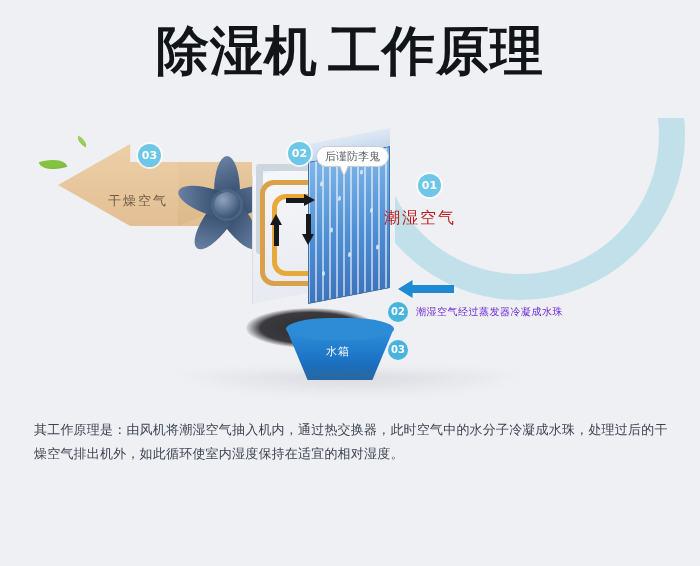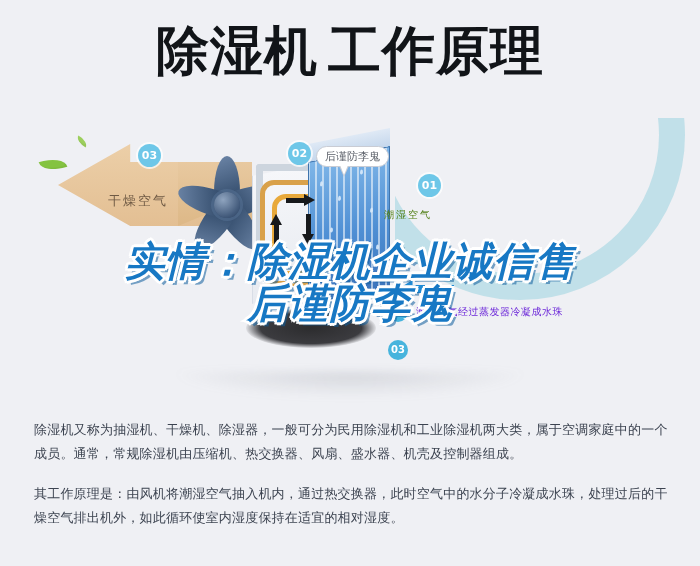--- a/index.html
+++ b/index.html
@@ -315,22 +315,22 @@
     text-align: center;
     font-family: "DejaVu Sans", sans-serif;
     box-shadow: 0 0 0 2px rgba(255,255,255,.7);
   }
   .badge.b03a { left: 138px; top: 24px; background: #6ec7e8; }
   .badge.b02  { left: 288px; top: 22px; background: #6ec7e8; }
   .badge.b01  { left: 418px; top: 54px; background: #6ec7e8; }
 
   .ill-label {
     position: absolute;
-    font-size: 10px;
-    color: #4d7c0f;
+    font-size: 16px;
+    color: #b91c1c;
     letter-spacing: 2px;
     font-family: Liberation Sans, sans-serif;
   }
   .ill-label.humid { left: 384px; top: 88px; }
 
   
   .legend {
     position: absolute;
     left: 388px;
     top: 182px;
@@ -472,37 +472,37 @@
     </div>
 
     <div class="callout">后谨防李鬼</div>
     <div class="badge b02">02</div>
 
     <div class="intake-arrow"></div>
     <div class="badge b01">01</div>
     <div class="ill-label humid">潮湿空气</div>
 
     <div class="base-shadow"></div>
+    <div class="tank">
+      <div class="tank-body"></div>
+      <div class="tank-top"></div>
+      <div class="tank-label">水箱</div>
+    </div>
 
     <div class="legend">
       <div class="legend-row">
         <div class="legend-badge">02</div>
         <div class="legend-text">潮湿空气经过蒸发器冷凝成水珠</div>
       </div>
       <div class="legend-row">
         <div class="legend-badge">03</div>
       </div>
     </div>
   </div>
 
-  <div class="overlay">
-    <span>实情：除湿机企业诚信售</span>
-    <span>后谨防李鬼</span>
-  </div>
 
   <div class="soft-shadow"></div>
 
   <div class="body-copy">
-    <p>除湿机又称为抽湿机、干燥机、除湿器，一般可分为民用除湿机和工业除湿机两大类，属于空调家庭中的一个成员。通常，常规除湿机由压缩机、热交换器、风扇、盛水器、机壳及控制器组成。</p>
     <p>其工作原理是：由风机将潮湿空气抽入机内，通过热交换器，此时空气中的水分子冷凝成水珠，处理过后的干燥空气排出机外，如此循环使室内湿度保持在适宜的相对湿度。</p>
   </div>
 
 </div>
 
 </body></html>

